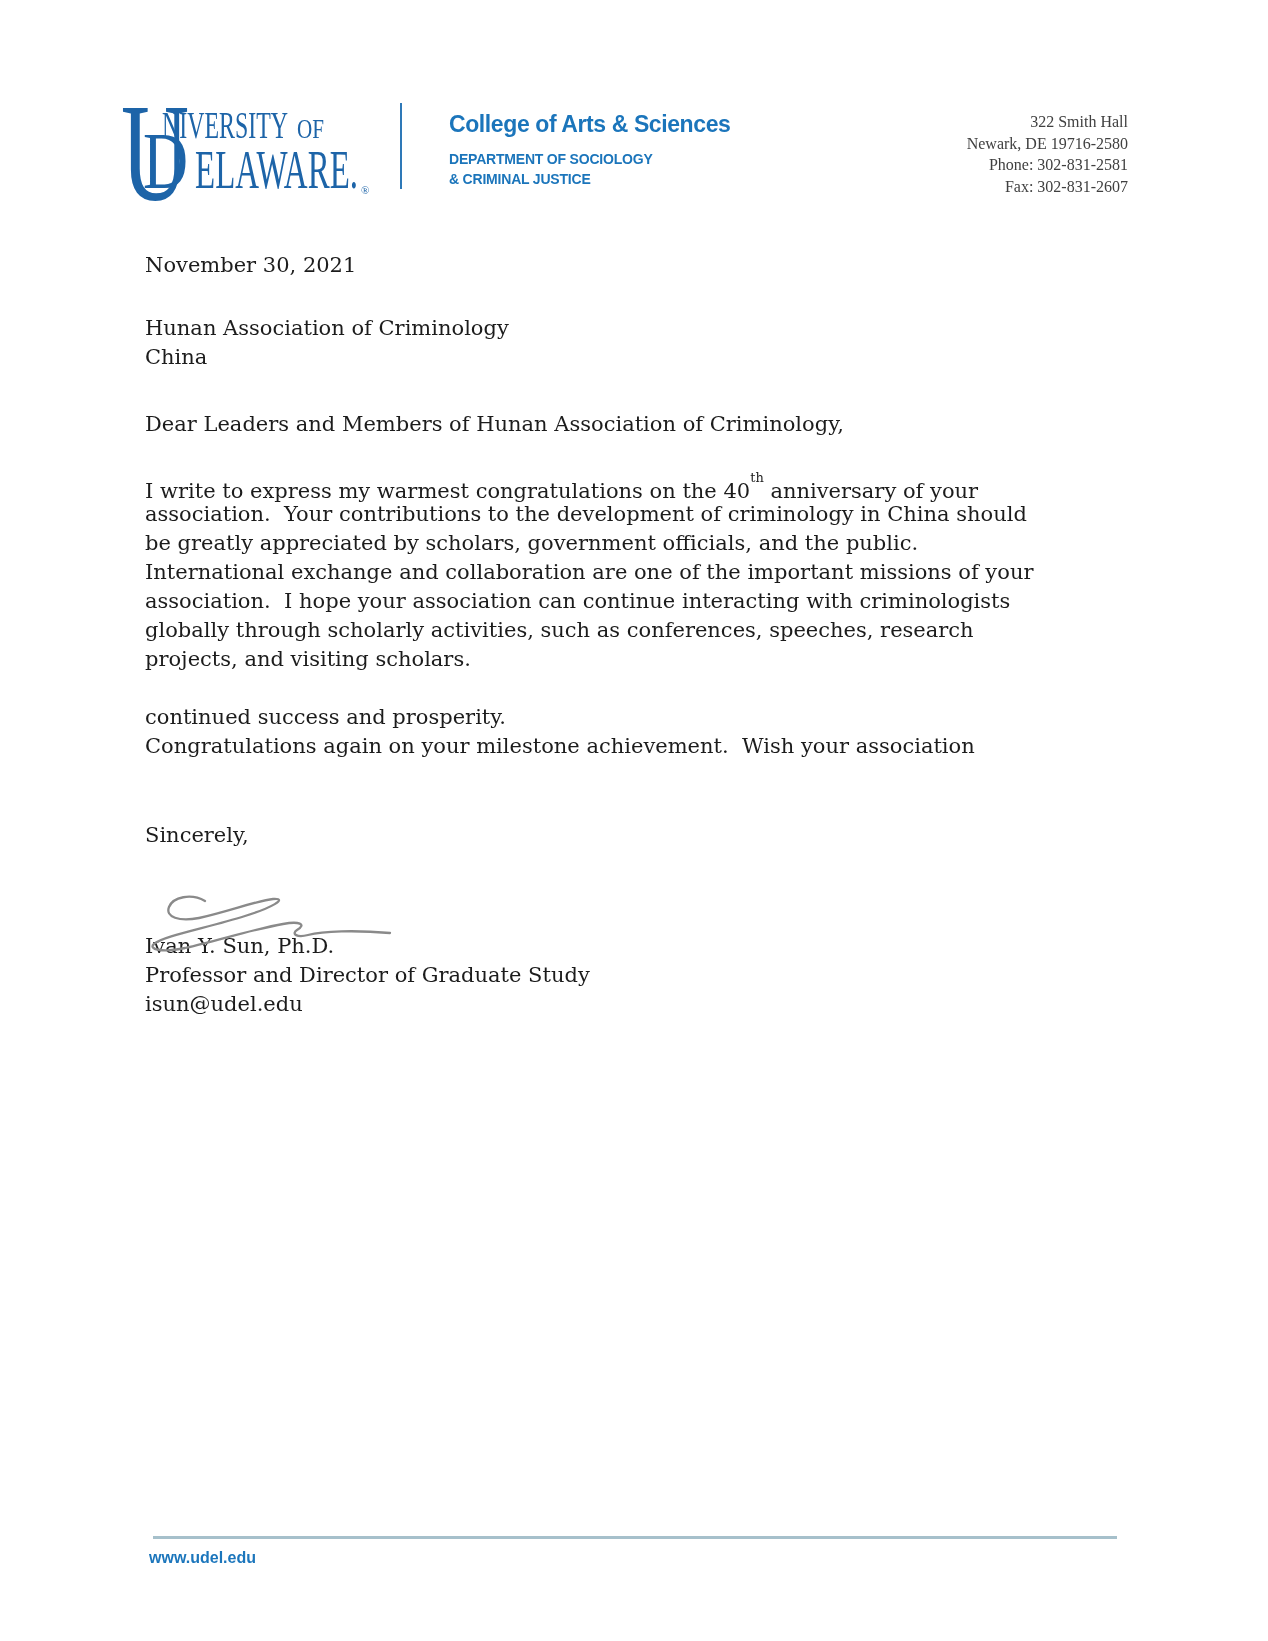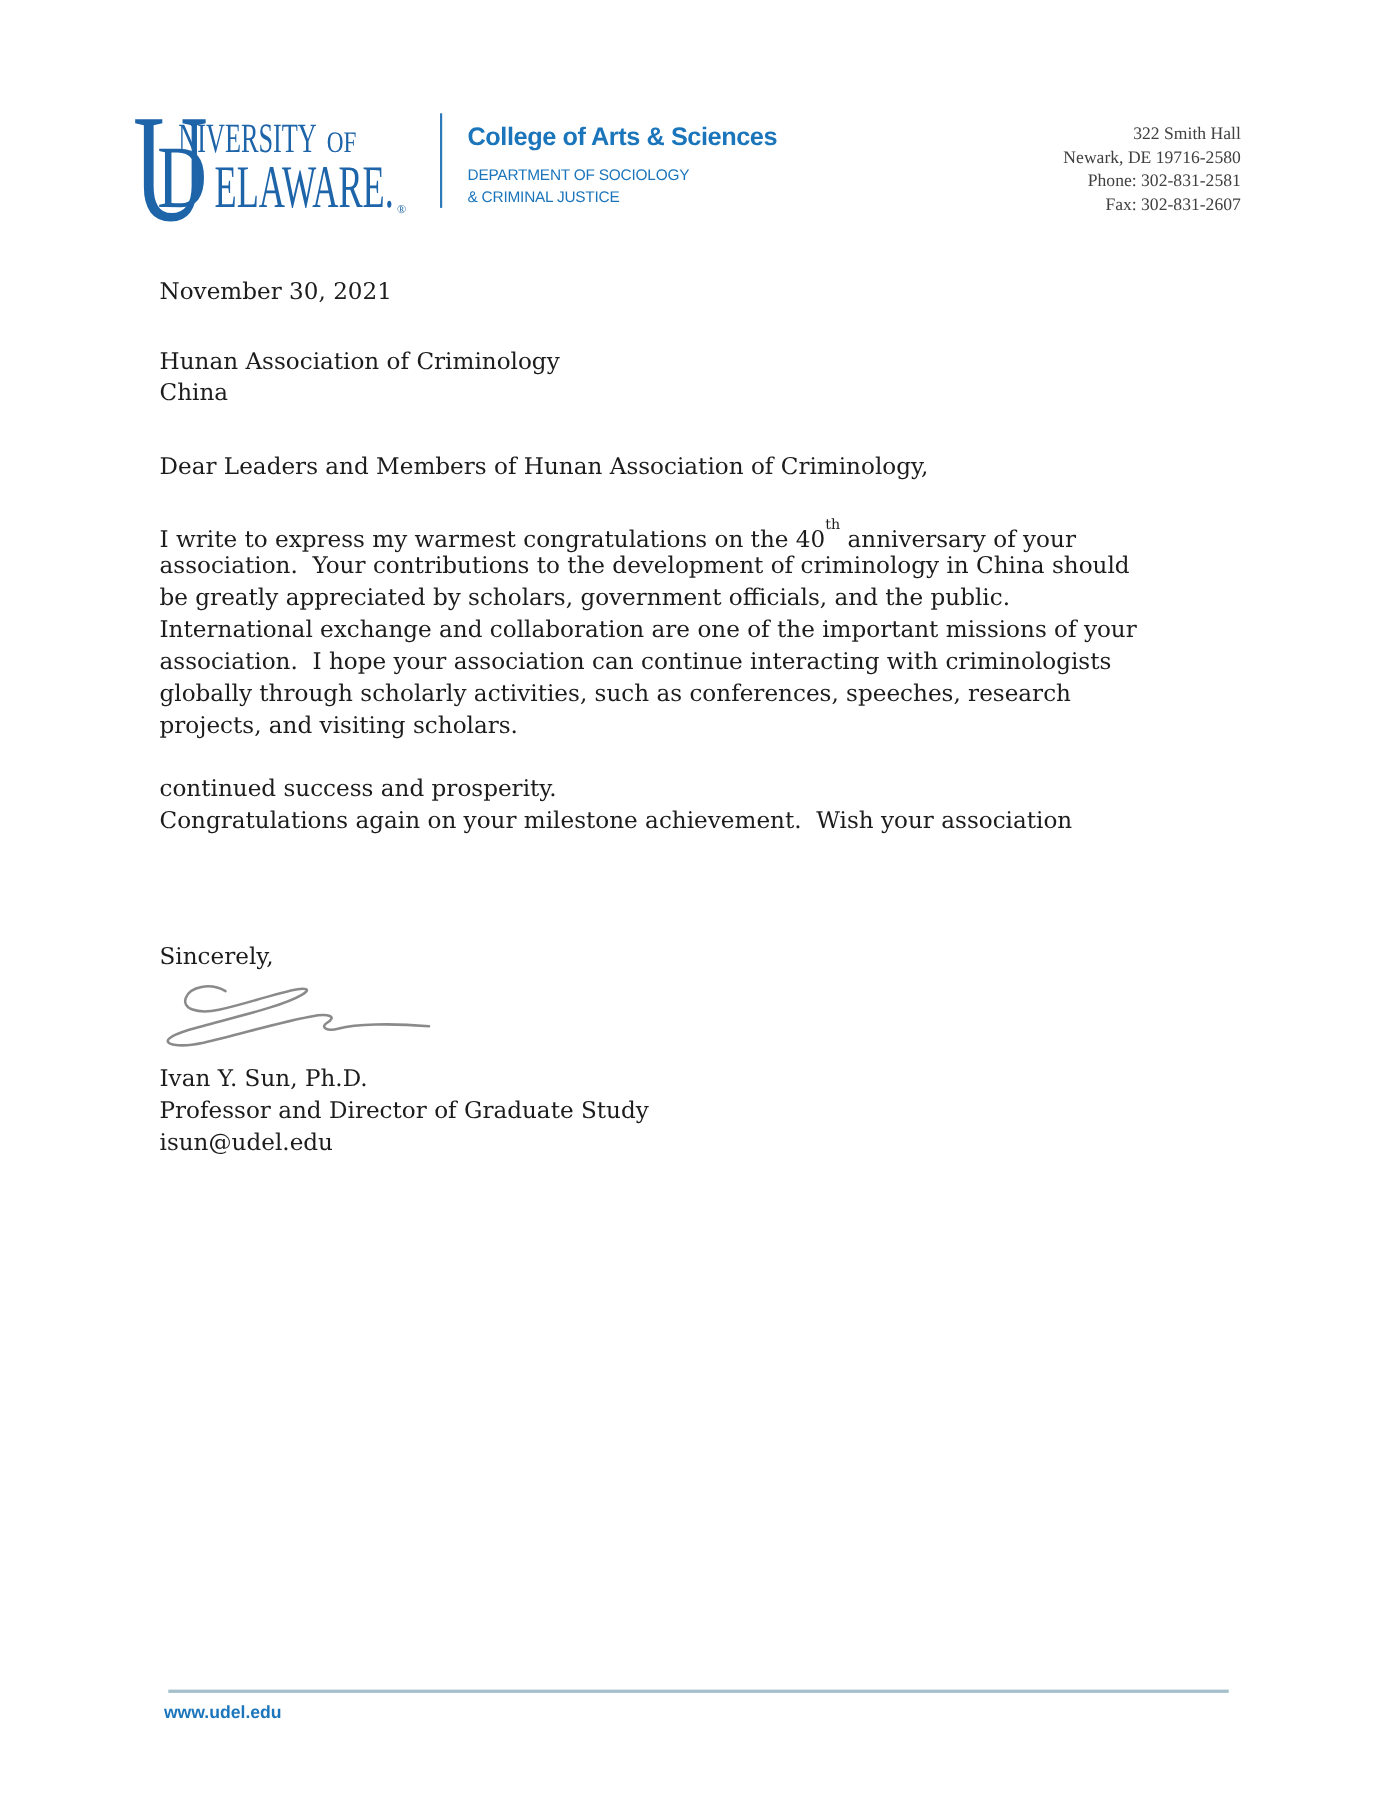--- a/index.html
+++ b/index.html
@@ -10,38 +10,38 @@
     margin:0 auto;
     overflow:hidden;
     font-family:"DejaVu Serif", serif;
     color:#1c1c1c;
   }
 
   
   .logo-svg{position:absolute;left:113px;top:86px;}
   .logo-txt{fill:#1d64a8;font-family:"Liberation Serif", serif;}
   .divider{position:absolute;left:400px;top:103px;width:2px;height:86px;background:#2e79b8;}
-  .college-block{position:absolute;left:425px;top:110px;font-family:"Liberation Sans", sans-serif;color:#1b75bb;}
+  .college-block{position:absolute;left:449px;top:110px;font-family:"Liberation Sans", sans-serif;color:#1b75bb;}
   .college-name{font-size:23px;line-height:28px;letter-spacing:-0.4px;font-weight:600;}
-  .dept{margin-top:11px;font-size:14px;line-height:20px;letter-spacing:-0.2px;font-weight:400;color:#1b75bb;}
+  .dept{margin-top:11px;font-size:14px;line-height:20px;letter-spacing:-0.2px;font-weight:700;color:#1b75bb;}
   .addr-block{
     position:absolute;right:140px;top:111px;
     font-family:"Liberation Serif", serif;
     font-size:16px;line-height:21.5px;
     color:#404040;text-align:right;
   }
 
   
   .body-col{position:absolute;left:145px;top:251px;width:1030px;font-size:21px;}
   .ln{height:29px;line-height:29px;white-space:pre-wrap;}
   .recipient{margin-top:34px;}
   .salutation{margin-top:38px;}
   .para1{margin-top:32px;}
   .para2{margin-top:29px;}
-  .closing{margin-top:94px;}
+  .closing{margin-top:60px;}
   .sig-spacer{height:82px;}
   sup.ord{font-size:13px;position:relative;top:-8px;}
 
   .signature-svg{position:absolute;left:147px;top:893px;}
   .sig-path{fill:none;stroke:#8a8a8a;stroke-width:2.3;stroke-linecap:round;stroke-linejoin:round;}
 
   
   .footer-rule{position:absolute;left:153px;top:1536px;width:964px;height:3px;background:#a6c0cb;}
   .footer-url{
     position:absolute;left:149px;top:1546px;

